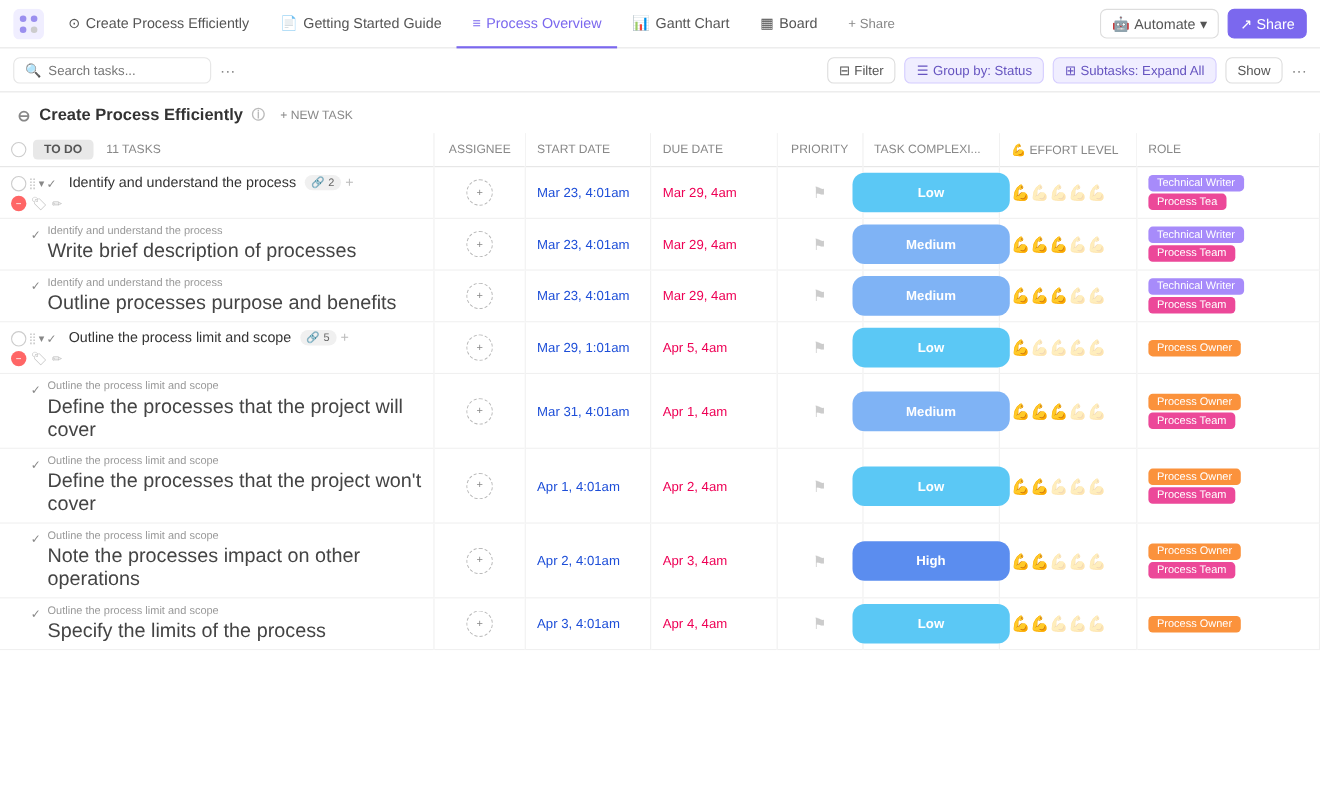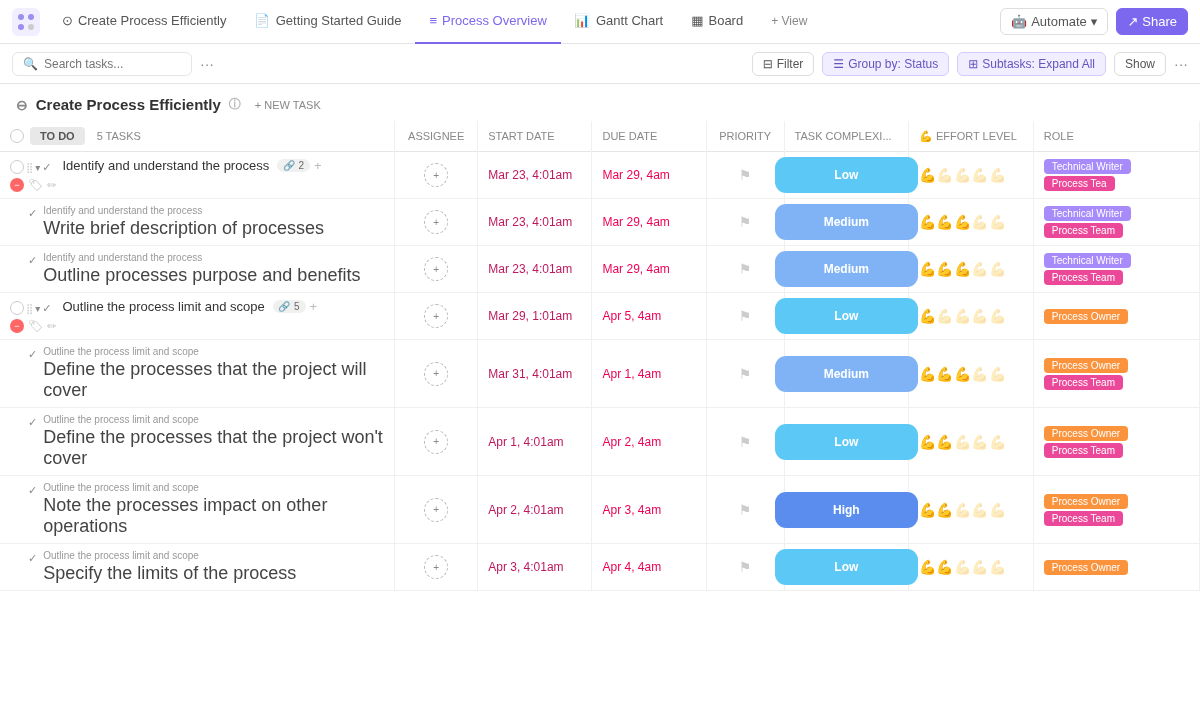--- a/index.html
+++ b/index.html
@@ -104,21 +104,21 @@
 
     
     .avatar-circle {
       width: 24px; height: 24px; border-radius: 50%;
       background: #dde; display: flex; align-items: center; justify-content: center;
       font-size: 10px; color: #888; border: 1px dashed #bbb; cursor: pointer;
     }
     .add-avatar { background: transparent; }
 
     
-    .date-text { font-size: 12px; color: #be185d; }
+    .date-text { font-size: 12px; color: #1d4ed8; }
     .date-text.overdue { color: #e05; }
 
     
     .priority-flag { color: #ccc; font-size: 14px; }
 
     
     .complexity-cell {
       display: flex; align-items: stretch; justify-content: center;
       height: 36px; margin: -6px -10px; padding: 0;
     }
@@ -174,21 +174,21 @@
     </div>
     <div class="nav-tab">
       <span>📊</span>
       <span>Gantt Chart</span>
     </div>
     <div class="nav-tab">
       <span>▦</span>
       <span>Board</span>
     </div>
     <div class="nav-tab" style="color:#888;font-size:12px;">
-      <span>+ View</span>
+      <span>+ Share</span>
     </div>
   </div>
   <div class="nav-actions">
     <button class="nav-btn">
       <span>🤖</span>
       <span>Automate</span>
       <span>▾</span>
     </button>
     <button class="nav-btn share">
       <span>↗</span>
@@ -230,21 +230,21 @@
 </div>
 
 <div class="table-container">
   <table>
     <thead>
       <tr>
         <th class="task-col">
           <div style="display:flex;align-items:center;gap:6px;">
             <div class="check-circle"></div>
             <span class="status-badge todo">TO DO</span>
-            <span class="task-count">5 TASKS</span>
+            <span class="task-count">11 TASKS</span>
           </div>
         </th>
         <th class="assignee-col">ASSIGNEE</th>
         <th class="date-col">START DATE</th>
         <th class="date-col">DUE DATE</th>
         <th class="priority-col">PRIORITY</th>
         <th class="complexity-col">TASK COMPLEXI...</th>
         <th class="effort-col">💪 EFFORT LEVEL</th>
         <th class="role-col">ROLE</th>
       </tr>

